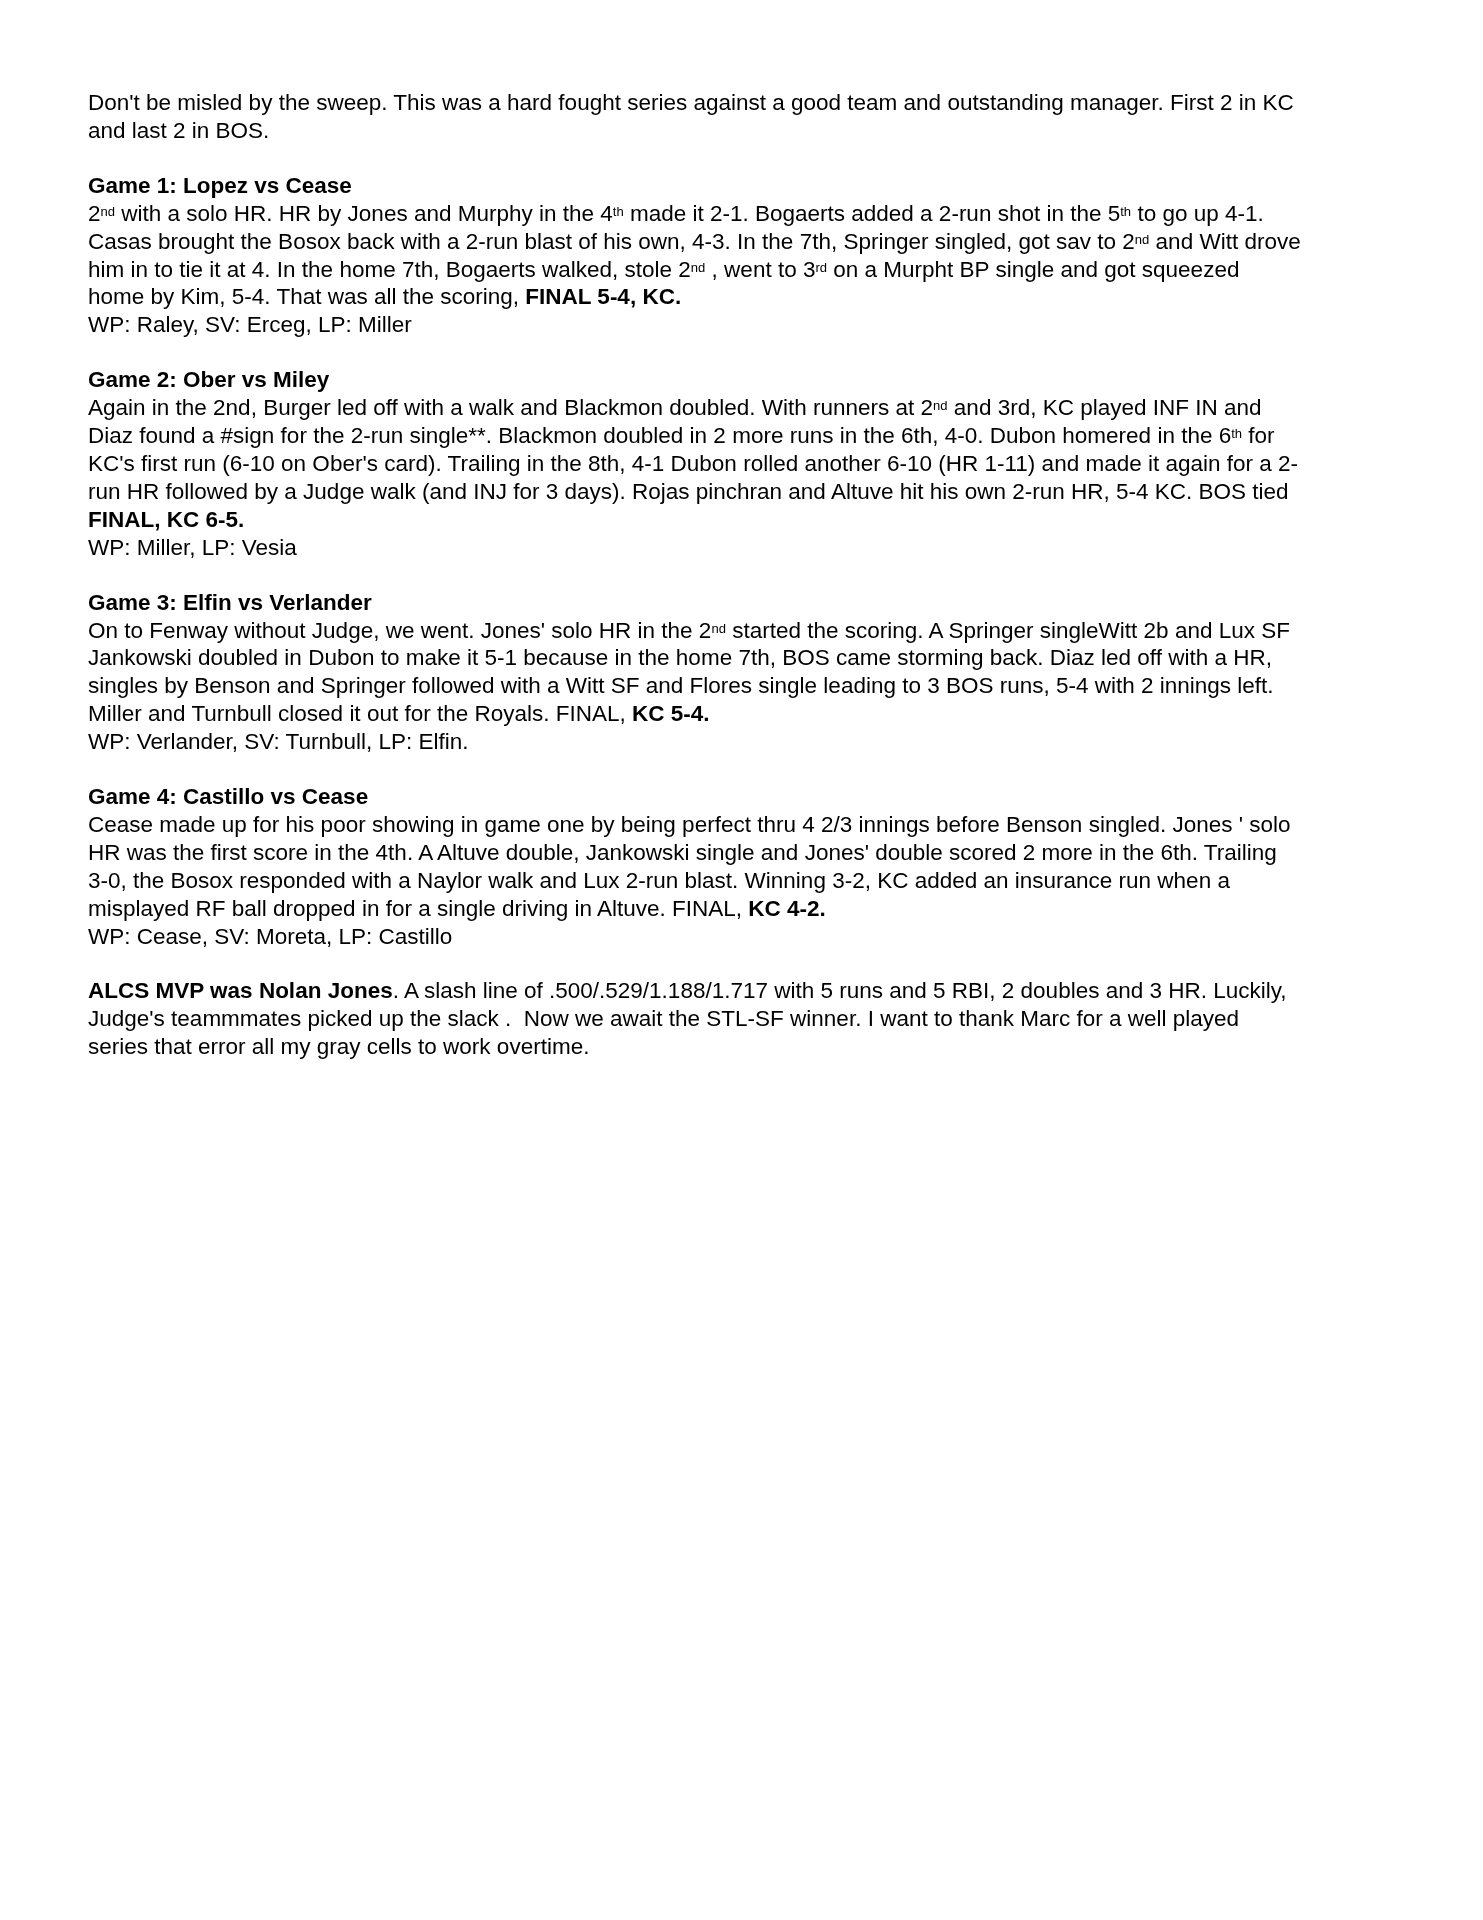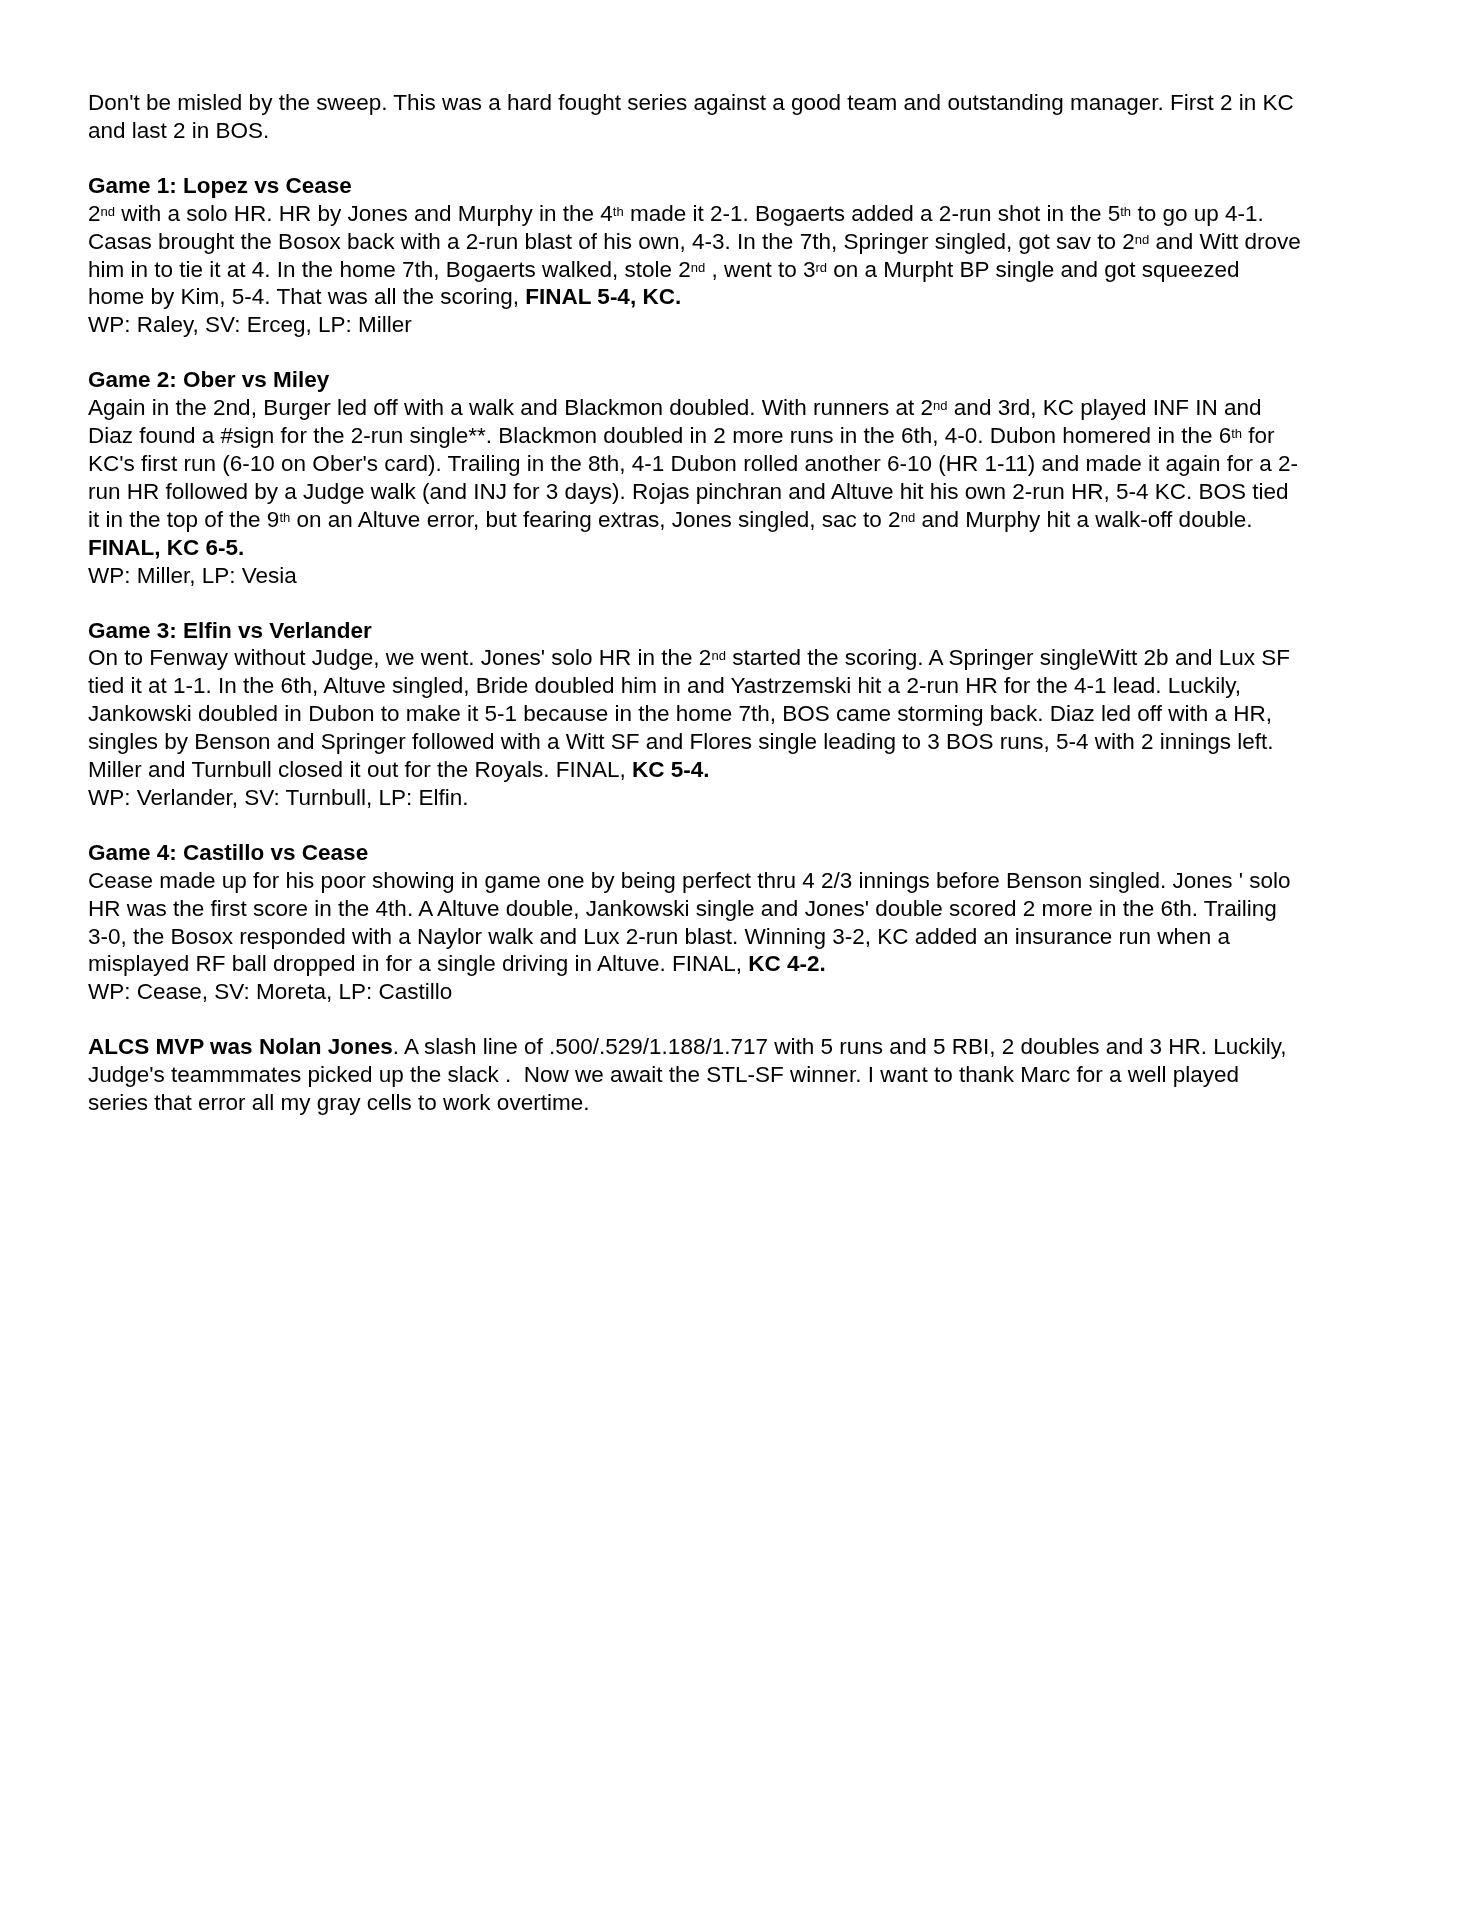--- a/index.html
+++ b/index.html
@@ -59,28 +59,26 @@
         <div class="line"><span>him in to tie it at 4. In the home 7th, Bogaerts walked, stole 2</span><span class="sup">nd</span><span> , went to 3</span><span class="sup">rd</span><span> on a Murpht BP single and got squeezed</span></div>
         <div class="line"><span>home by Kim, 5-4. That was all the scoring, </span><span class="bold">FINAL 5-4, KC.</span></div>
         <div class="line"><span>WP: Raley, SV: Erceg, LP: Miller</span></div>
       </div>
       <div class="block">
         <div class="line"><span class="bold">Game 2: Ober vs Miley</span></div>
         <div class="line"><span>Again in the 2nd, Burger led off with a walk and Blackmon doubled. With runners at 2</span><span class="sup">nd</span><span> and 3rd, KC played INF IN and</span></div>
         <div class="line"><span>Diaz found a #sign for the 2-run single**. Blackmon doubled in 2 more runs in the 6th, 4-0. Dubon homered in the 6</span><span class="sup">th</span><span> for</span></div>
         <div class="line"><span>KC's first run (6-10 on Ober's card). Trailing in the 8th, 4-1 Dubon rolled another 6-10 (HR 1-11) and made it again for a 2-</span></div>
         <div class="line"><span>run HR followed by a Judge walk (and INJ for 3 days). Rojas pinchran and Altuve hit his own 2-run HR, 5-4 KC. BOS tied</span></div>
-        <div class="line"><span>it in the top of the 9</span><span class="sup">th</span><span> on an Altuve error, but fearing extras, Jones singled, sac to 2</span><span class="sup">nd</span><span> and Murphy hit a walk-off double.</span></div>
         <div class="line"><span class="bold">FINAL, KC 6-5.</span></div>
         <div class="line"><span>WP: Miller, LP: Vesia</span></div>
       </div>
       <div class="block">
         <div class="line"><span class="bold">Game 3: Elfin vs Verlander</span></div>
         <div class="line"><span>On to Fenway without Judge, we went. Jones' solo HR in the 2</span><span class="sup">nd</span><span> started the scoring. A Springer singleWitt 2b and Lux SF</span></div>
-        <div class="line"><span>tied it at 1-1. In the 6th, Altuve singled, Bride doubled him in and Yastrzemski hit a 2-run HR for the 4-1 lead. Luckily,</span></div>
         <div class="line"><span>Jankowski doubled in Dubon to make it 5-1 because in the home 7th, BOS came storming back. Diaz led off with a HR,</span></div>
         <div class="line"><span>singles by Benson and Springer followed with a Witt SF and Flores single leading to 3 BOS runs, 5-4 with 2 innings left.</span></div>
         <div class="line"><span>Miller and Turnbull closed it out for the Royals. FINAL, </span><span class="bold">KC 5-4.</span></div>
         <div class="line"><span>WP: Verlander, SV: Turnbull, LP: Elfin.</span></div>
       </div>
       <div class="block">
         <div class="line"><span class="bold">Game 4: Castillo vs Cease</span></div>
         <div class="line"><span>Cease made up for his poor showing in game one by being perfect thru 4 2/3 innings before Benson singled. Jones ' solo</span></div>
         <div class="line"><span>HR was the first score in the 4th. A Altuve double, Jankowski single and Jones' double scored 2 more in the 6th. Trailing</span></div>
         <div class="line"><span>3-0, the Bosox responded with a Naylor walk and Lux 2-run blast. Winning 3-2, KC added an insurance run when a</span></div>

